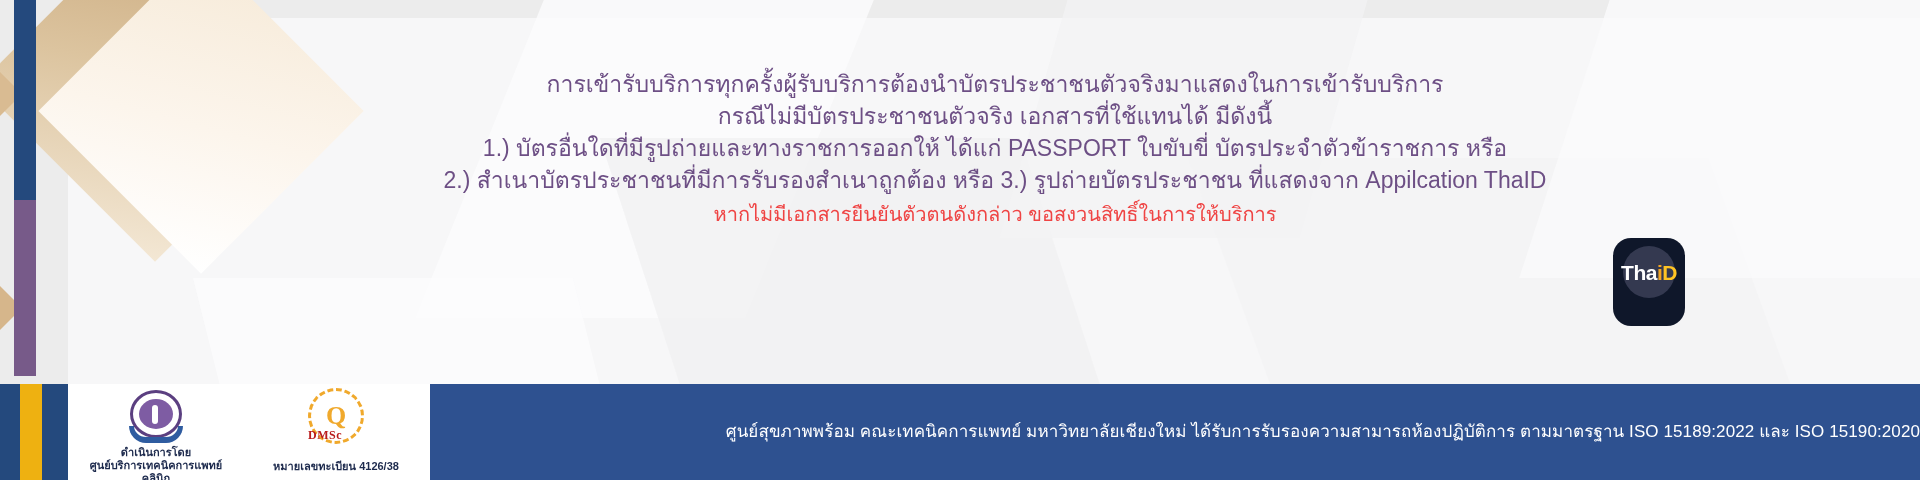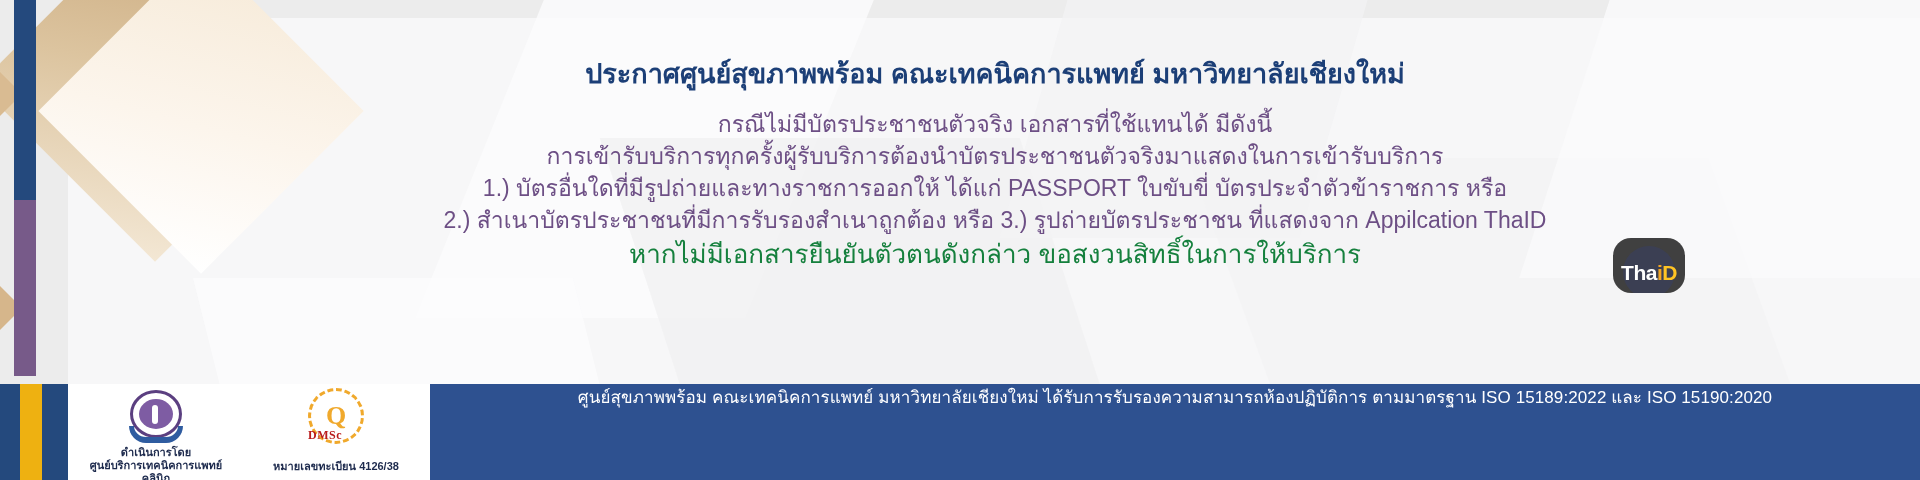--- a/index.html
+++ b/index.html
@@ -151,23 +151,24 @@
   .footer-bars .b.navy-out { left: 0px;  width: 20px; background: #24497d; }
   .footer-bars .b.gold     { left: 20px; width: 22px; background: #eeb111; }
   .footer-bars .b.navy-in  { left: 42px; width: 26px; background: #24497d; }
 
   .footer-right {
     position: absolute;
     left: 430px; top: 0;
     width: 1490px; height: 96px;
     background: #2e5190;
     display: flex;
-    flex-direction: row;
+    flex-direction: column;
     justify-content: center;
     box-sizing: border-box;
+    align-items: flex-end;
   }
   .footer-line {
     color: #ffffff;
     font-size: 17px;
     line-height: 28px;
     white-space: nowrap;
     letter-spacing: .1px;
   }
 
   
@@ -304,35 +305,35 @@
     text-align: center;
   }
   .body-line {
     color: #6d4f85;
     font-size: 23px;
     line-height: 32px;
     white-space: nowrap;
   }
   .warn-line {
     margin-top: 2px;
-    color: #15803d;
-    font-size: 26px;
+    color: #ef4444;
+    font-size: 20px;
     line-height: 32px;
     white-space: nowrap;
   }
 
   
   .thaid {
     position: absolute;
     left: 1613px;
     top: 238px;
     width: 72px;
-    height: 55px;
+    height: 88px;
     border-radius: 18px;
-    background: #404040;
+    background: #0f172a;
     overflow: hidden;
   }
   .thaid .emblem {
     position: absolute;
     left: 10px; top: 8px;
     width: 52px; height: 52px;
     border-radius: 50%;
     background: #3b4057;
     opacity: .85;
   }
@@ -369,26 +370,25 @@
     <div class="diamond-light"></div>
   </div>
   <div class="corner-tri"></div>
   <div class="corner-tri low"></div>
 
   <div class="edge-bar navy"></div>
   <div class="edge-bar purple"></div>
 
   <div class="content">
     <div class="title-block">
-      <div class="title">ประกาศศูนย์สุขภาพพร้อม คณะเทคนิคการแพทย์ มหาวิทยาลัยเชียงใหม่</div>
     </div>
 
     <div class="body-block">
+      <div class="body-line">การเข้ารับบริการทุกครั้งผู้รับบริการต้องนำบัตรประชาชนตัวจริงมาแสดงในการเข้ารับบริการ</div>
       <div class="body-line">กรณีไม่มีบัตรประชาชนตัวจริง เอกสารที่ใช้แทนได้ มีดังนี้</div>
-      <div class="body-line">การเข้ารับบริการทุกครั้งผู้รับบริการต้องนำบัตรประชาชนตัวจริงมาแสดงในการเข้ารับบริการ</div>
       <div class="body-line">1.)  บัตรอื่นใดที่มีรูปถ่ายและทางราชการออกให้ ได้แก่ PASSPORT ใบขับขี่ บัตรประจำตัวข้าราชการ หรือ</div>
       <div class="body-line">2.)  สำเนาบัตรประชาชนที่มีการรับรองสำเนาถูกต้อง   หรือ   3.) รูปถ่ายบัตรประชาชน ที่แสดงจาก Appilcation ThaID</div>
       <div class="warn-line">หากไม่มีเอกสารยืนยันตัวตนดังกล่าว ขอสงวนสิทธิ์ในการให้บริการ</div>
     </div>
   </div>
 
   <div class="thaid">
     <div class="emblem"></div>
     <div class="word">
       <span class="w-tha">Tha</span><span class="w-i">i</span><span class="w-d">D</span>

